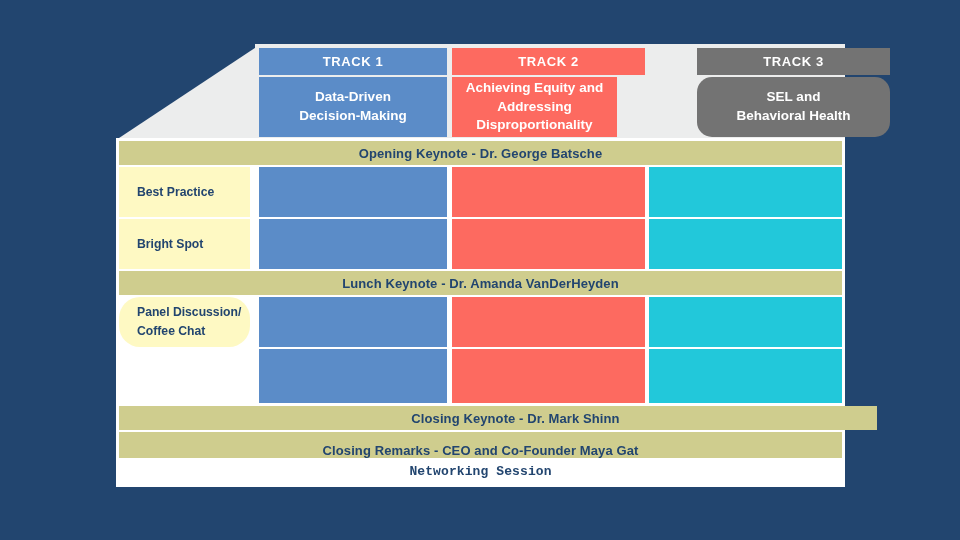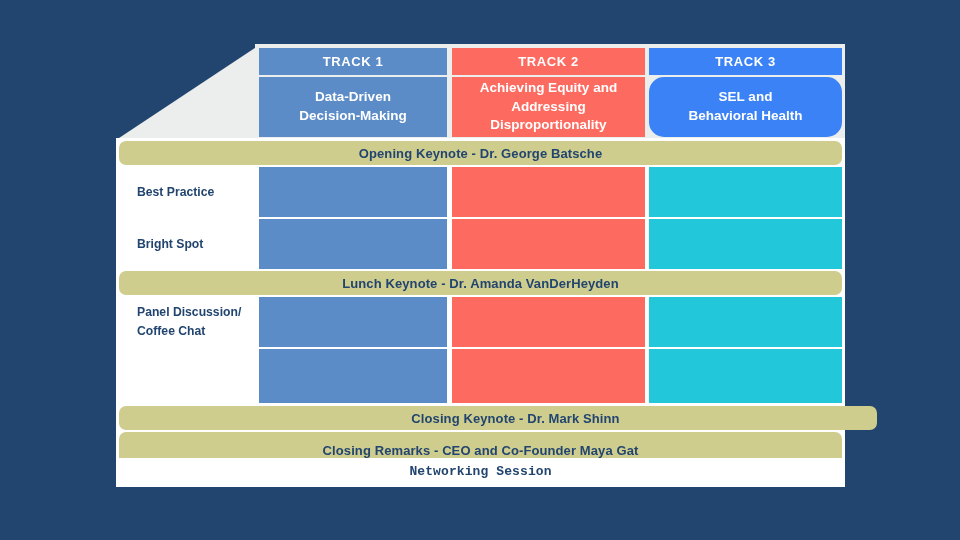--- a/index.html
+++ b/index.html
@@ -58,44 +58,44 @@
   
   .band{
     position:absolute;
     left:119px;width:723px;
     display:flex;align-items:center;justify-content:center;
     color:#22456f;
     font-size:13px;
     font-weight:bold;
     letter-spacing:.1px;
   }
-  .band.olive{background:#cfcd8e;border-radius:7px;}
+  .band.olive{background:#cfcd8e;}
   .band.plain{background:#ffffff;}
 
   
   .rowlabel{
     position:absolute;
     left:119px;width:131px;
-    background:#ffffff;
+    background:#fef9c3;
     box-sizing:border-box;
     padding:0 0 0 18px;
     display:flex;flex-direction:column;justify-content:center;
     color:#22456f;
     font-size:12.2px;
     font-weight:bold;
     line-height:1.55;
   }
   .rowlabel .hl{color:#f05a4f;}
   .cell{position:absolute;}
   .cell.blue{background:#5b8cc8;}
   .cell.red{background:#fd6a60;}
   .cell.cyan{background:#22c8da;}
   .tab-blue{background:#5b8cc8;}
   .tab-red{background:#fd6a60;}
-  .tab-cyan{background:#3b82f6;}
+  .tab-cyan{background:#737373;margin-left:48px;}
 </style>
 </head>
 <body>
 
 <div class="stage">
 
   <div class="wedge"></div>
   <div class="wedge-top"></div>
 
   <div class="card"></div>
@@ -106,21 +106,21 @@
   <div class="track-desc tab-blue" style="left:259px;width:188px;">
     <div>
       <div>Data-Driven</div>
       <div>Decision-Making</div>
     </div>
   </div>
 
   <div class="track-tab tab-red" style="left:452px;top:48px;width:193px;">
     <span>TRACK 2</span>
   </div>
-  <div class="track-desc tab-red" style="left:452px;width:193px;">
+  <div class="track-desc tab-red" style="left:452px;width:165px;">
     <div>
       <div>Achieving Equity and</div>
       <div>Addressing</div>
       <div>Disproportionality</div>
     </div>
   </div>
 
   <div class="track-tab tab-cyan" style="left:649px;top:48px;width:193px;">
     <span>TRACK 3</span>
   </div>

